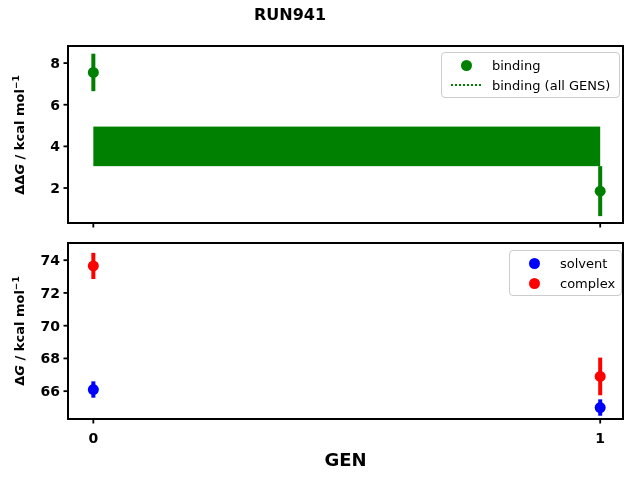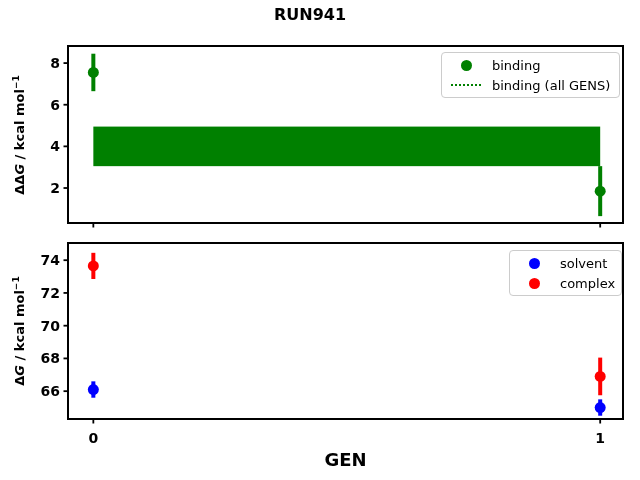--- a/index.html
+++ b/index.html
@@ -1,19 +1,19 @@
 <!DOCTYPE html>
 <html><head>
 <meta charset="utf-8">
 <style>
   html,body{margin:0;padding:0;background:#fff;}
   #figure{position:relative;width:640px;height:480px;background:#fff;overflow:hidden;
           font-family:"DejaVu Sans",sans-serif;color:#000;}
   #figure-title{position:absolute;left:0;top:5px;width:580px;text-align:center;
-                font-size:16px;font-weight:bold;padding-left:20px;}
+                font-size:16px;font-weight:bold;}
   .ylabel{position:absolute;width:178px;height:20px;text-align:center;
           transform:rotate(-90deg);font-size:13px;font-weight:bold;white-space:nowrap;}
   #ylabel-top{left:-68px;top:125px;}
   #ylabel-bottom{left:-68px;top:321px;}
   .ylabel .it{font-style:italic;}
   .ylabel sup{font-size:9px;}
   #xlabel{position:absolute;left:68px;top:449px;width:555px;text-align:center;
           font-size:18px;font-weight:bold;}
   #plot-svg{position:absolute;left:0;top:0;}
   .ticklabel{font-family:"DejaVu Sans",sans-serif;font-size:14px;font-weight:bold;fill:#000;}

